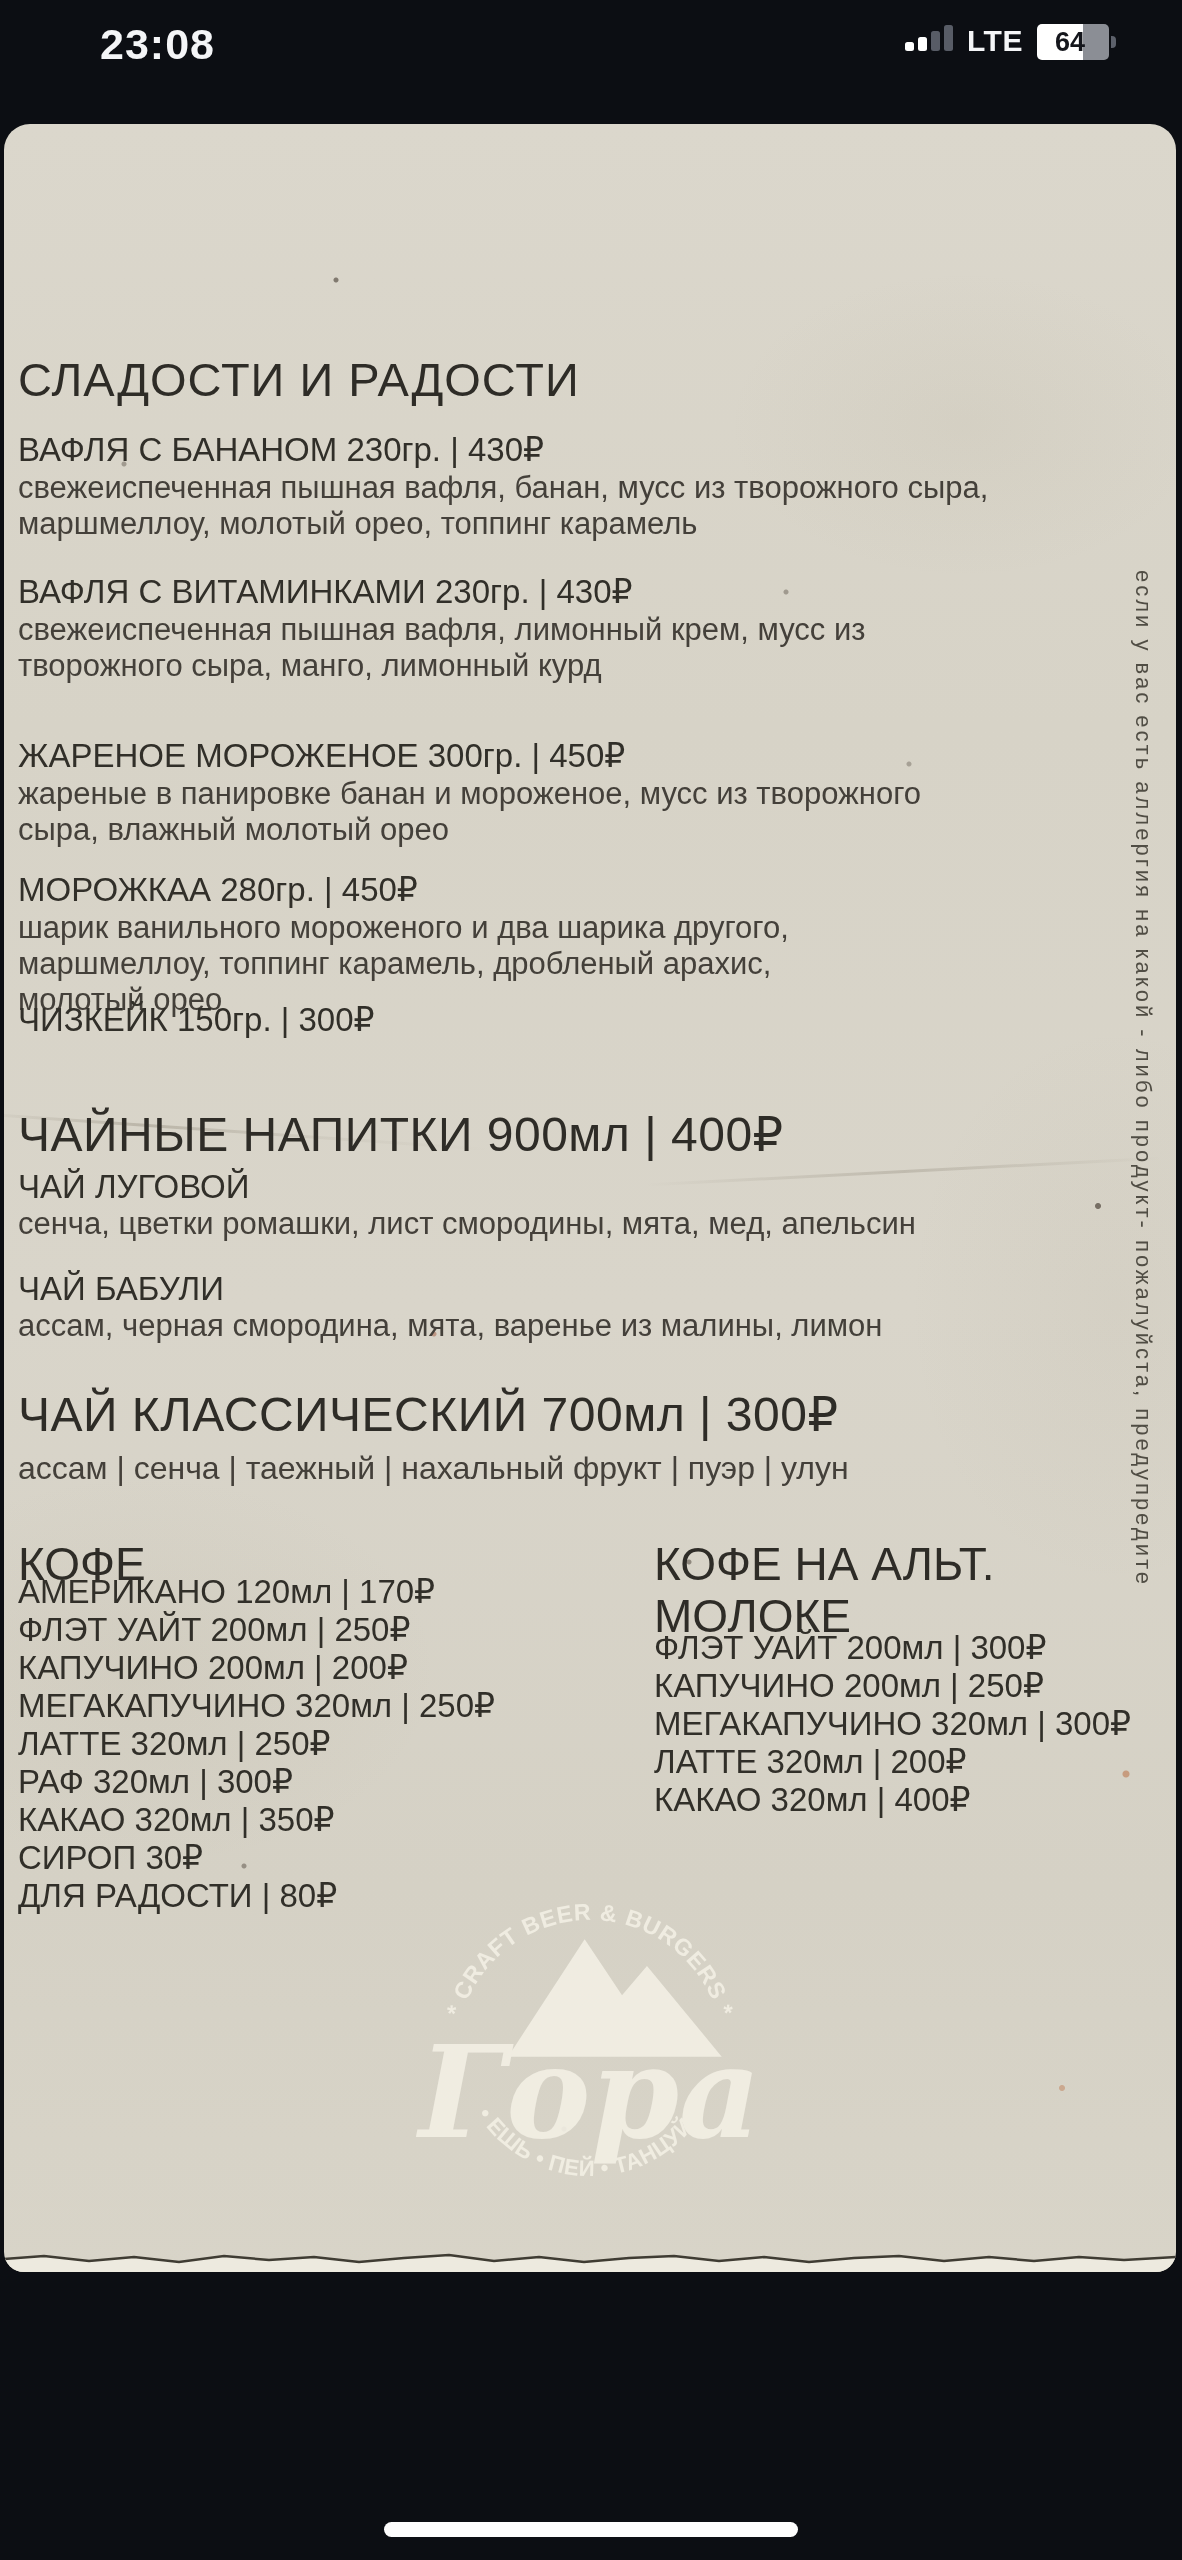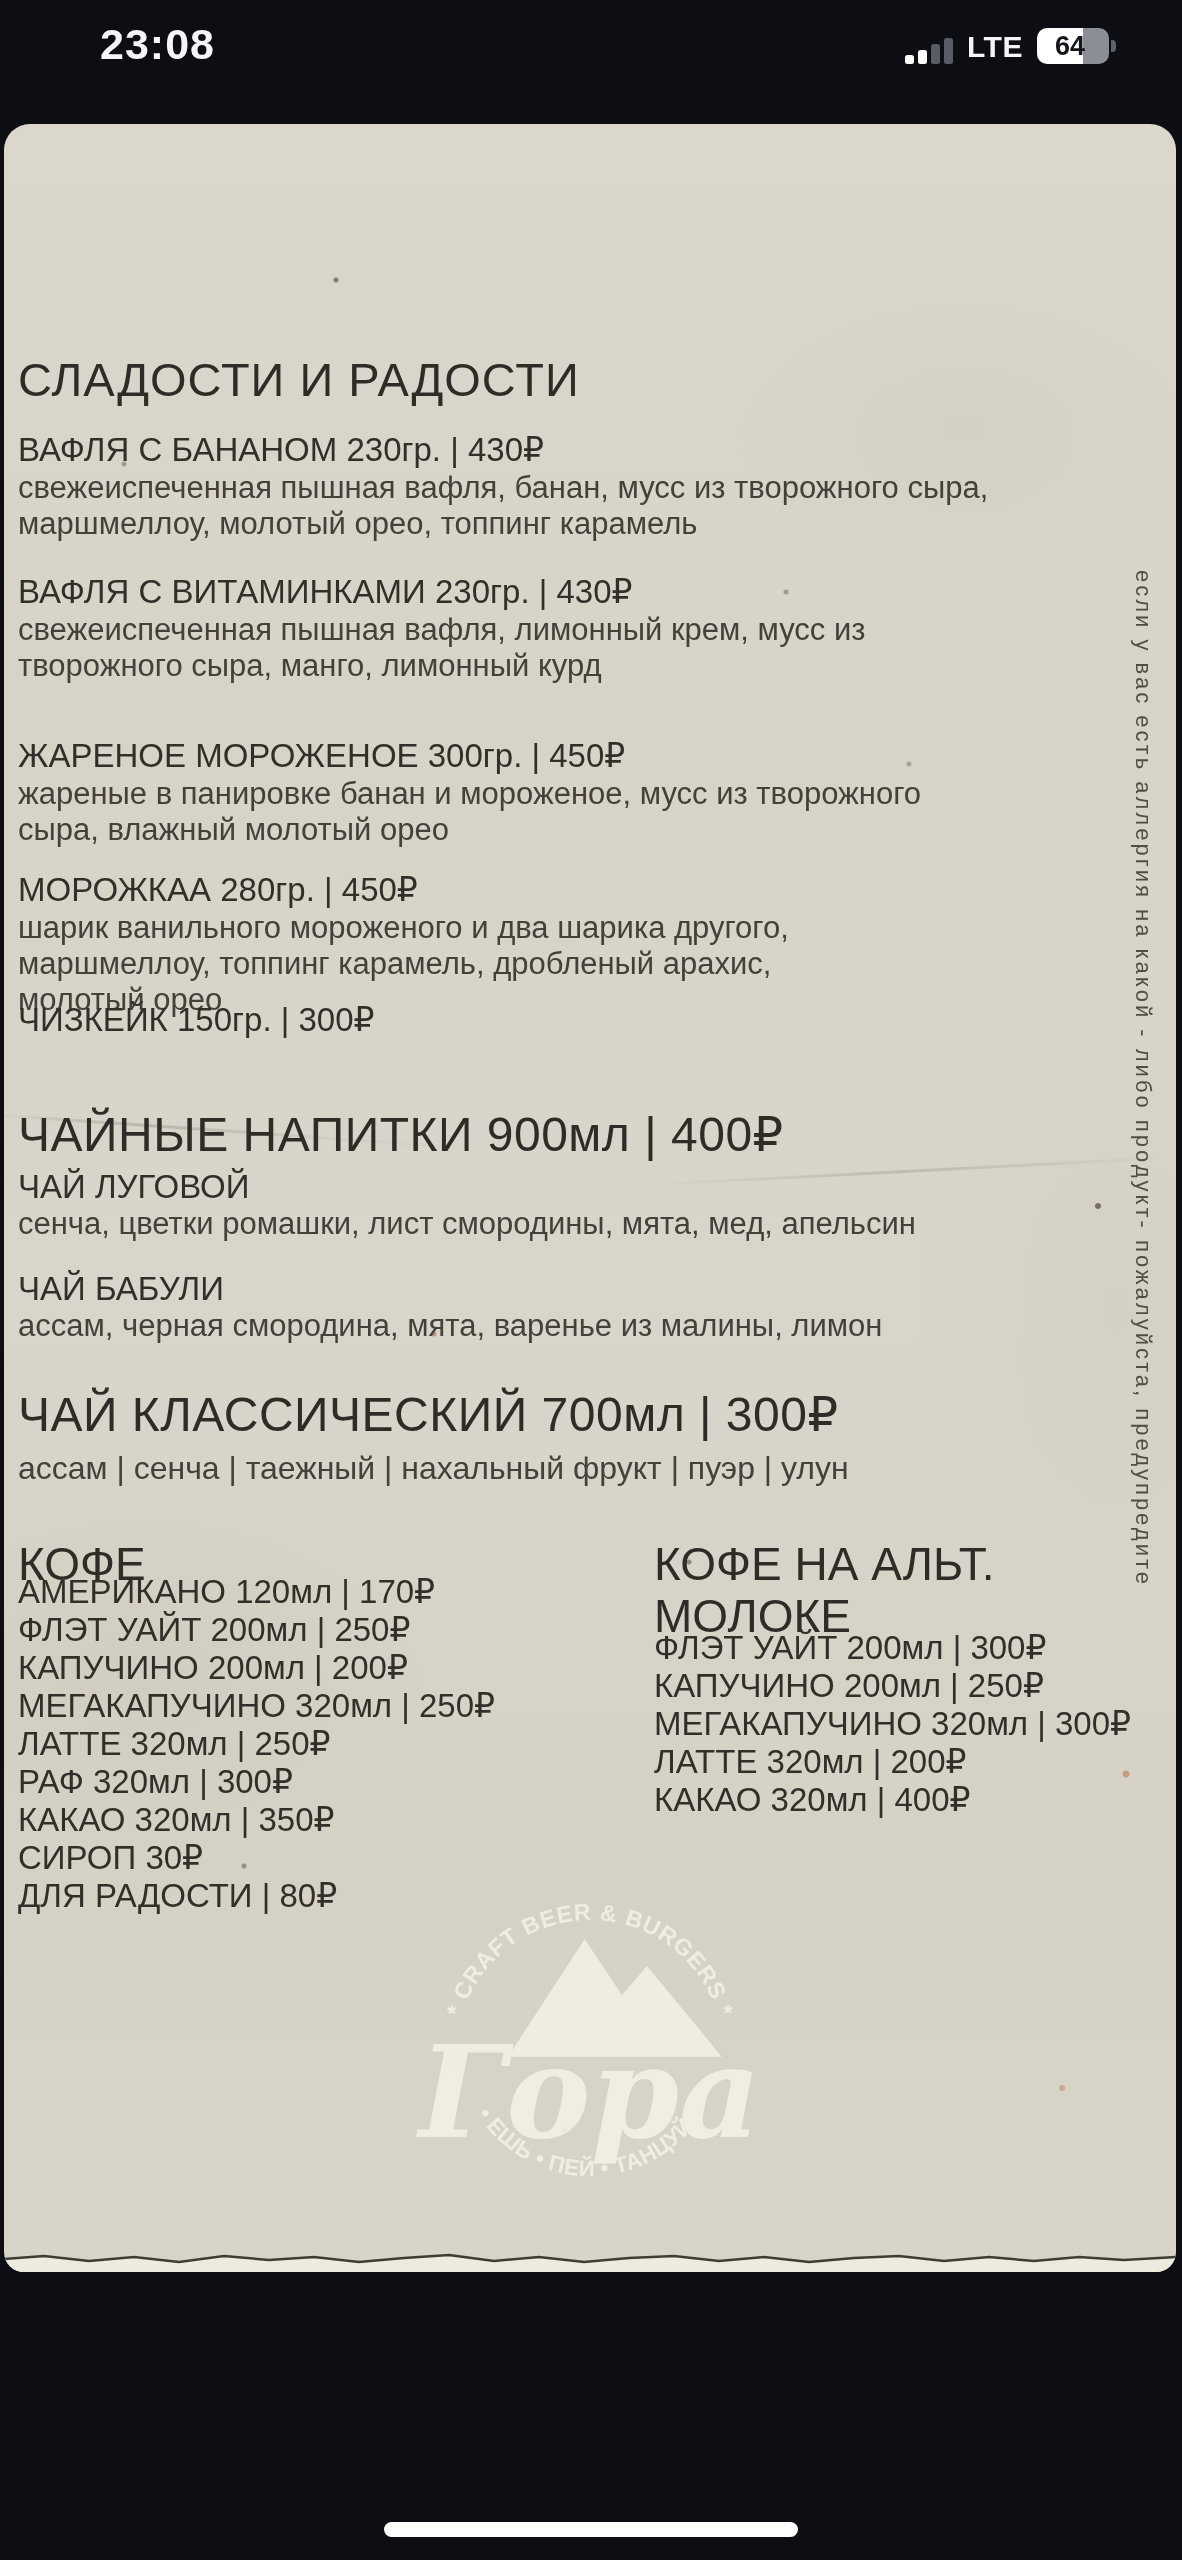--- a/index.html
+++ b/index.html
@@ -4,29 +4,29 @@
 <style>
   html,body{margin:0;padding:0;}
   body{
     width:1182px;height:2560px;position:relative;overflow:hidden;
     background:#0c0e13;
     font-family:"Liberation Sans","DejaVu Sans",sans-serif;
   }
   
   .statusbar{position:absolute;top:0;left:0;width:1182px;height:124px;}
   .sb-time{position:absolute;left:100px;top:20px;font-size:43px;font-weight:600;color:#f4f5f7;letter-spacing:1px;text-align:right;}
-  .sb-right{position:absolute;left:905px;top:24px;height:40px;display:flex;align-items:flex-end;gap:14px;}
+  .sb-right{position:absolute;left:905px;top:24px;height:40px;display:flex;align-items:flex-start;gap:14px;}
   .signal{display:flex;align-items:flex-end;gap:4px;height:27px;}
   .signal i{display:block;width:9px;border-radius:2.5px;}
   .signal i:nth-child(1){height:9px;background:#ffffff;}
   .signal i:nth-child(2){height:14px;background:#ffffff;}
   .signal i:nth-child(3){height:20px;background:#585c66;}
   .signal i:nth-child(4){height:26px;background:#585c66;}
   .lte{font-size:30px;font-weight:600;color:#f4f5f7;letter-spacing:0.5px;}
-  .battery{position:relative;width:72px;height:36px;border-radius:10px;overflow:visible;
+  .battery{position:relative;width:72px;height:36px;border-radius:5px;overflow:visible;
     background:linear-gradient(to right,#ffffff 0 64%,#8b8e95 64% 100%);
     display:flex;align-items:center;justify-content:center;}
   .battery span{font-size:27px;font-weight:700;color:#14161c;position:relative;left:-3px;}
   .battery::after{content:"";position:absolute;right:-7px;top:12px;width:5px;height:12px;
     background:#5d616b;border-radius:0 4px 4px 0;}
   
   .paper{
     position:absolute;left:4px;top:124px;width:1172px;height:2148px;
     background:
       radial-gradient(ellipse 340px 220px at 82% 14%, rgba(150,140,112,0.07), transparent 70%),

